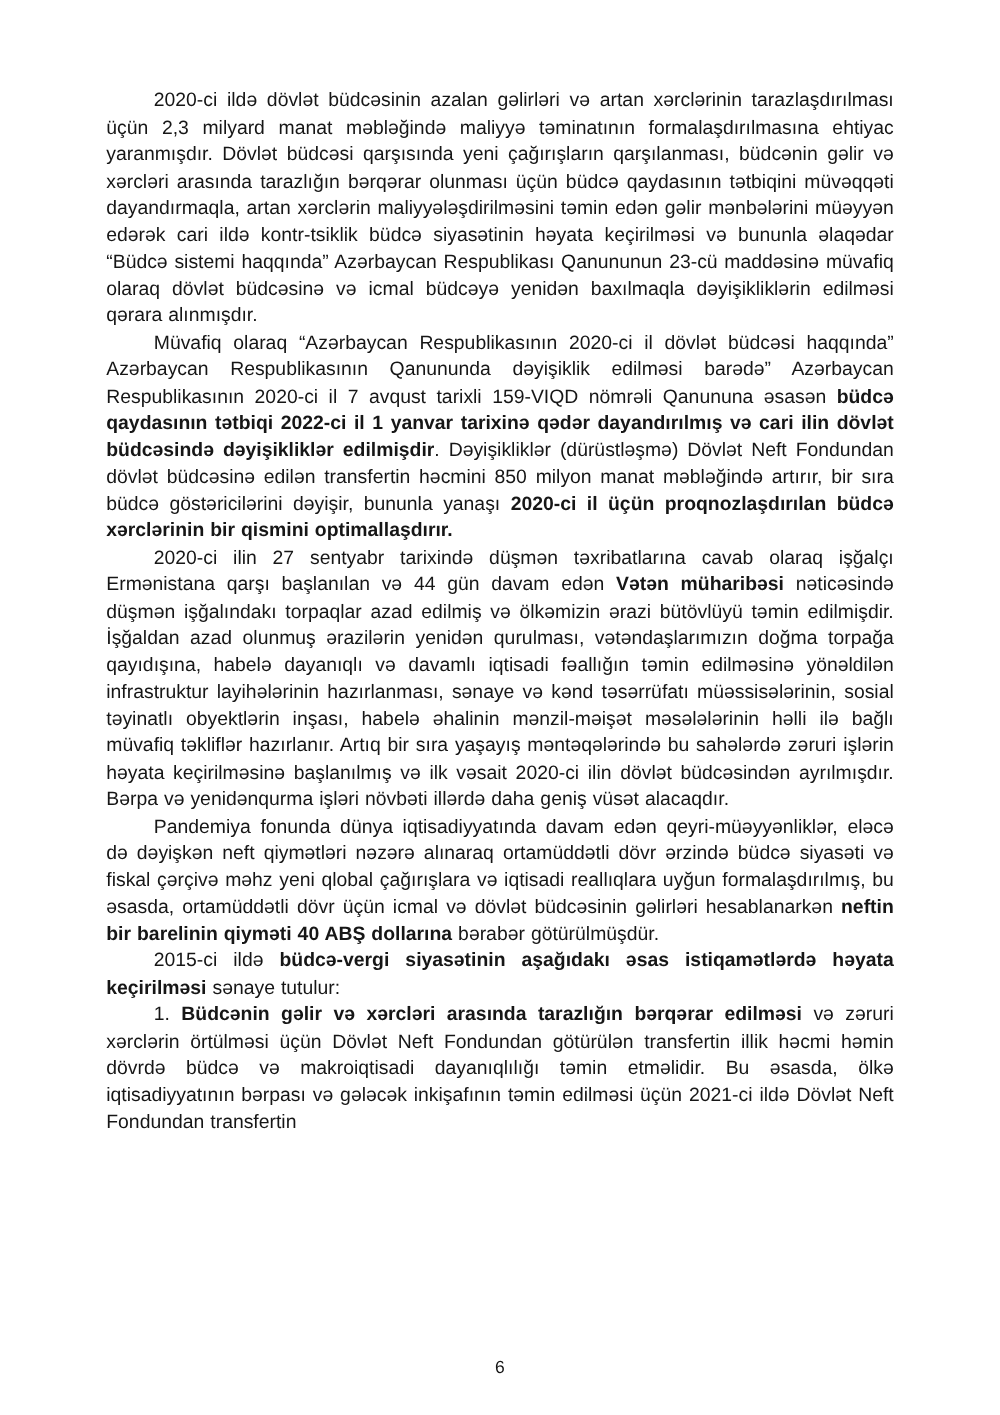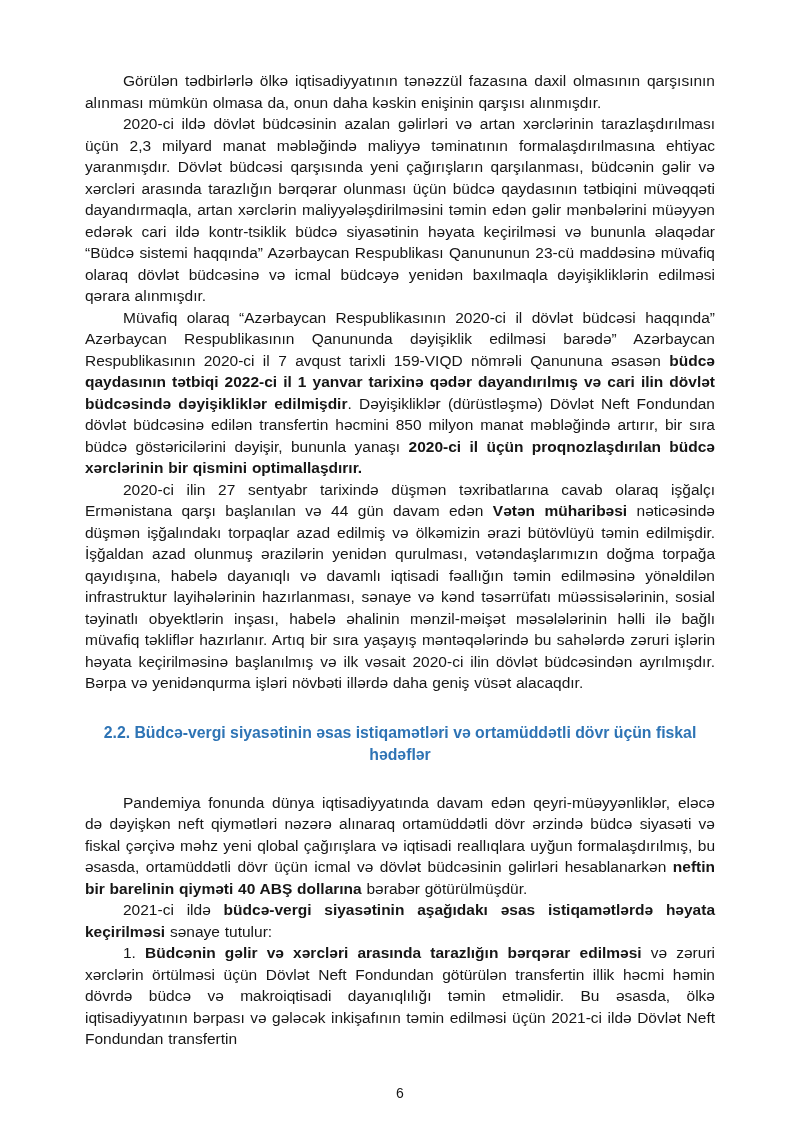--- a/index.html
+++ b/index.html
@@ -46,31 +46,29 @@
     text-align: center;
     font-size: 14px;
     color: #161616;
   }
 </style>
 </head>
 <body>
 
 <div class="page">
 
-  <p class="para"><span>Görülən tədbirlərlə ölkə iqtisadiyyatının tənəzzül fazasına daxil olmasının qarşısının alınması mümkün olmasa da, onun daha kəskin enişinin qarşısı alınmışdır.</span></p>
 
   <p class="para"><span>2020-ci ildə dövlət büdcəsinin azalan gəlirləri və artan xərclərinin tarazlaşdırılması üçün 2,3 milyard manat məbləğində maliyyə təminatının formalaşdırılmasına ehtiyac yaranmışdır. Dövlət büdcəsi qarşısında yeni çağırışların qarşılanması, büdcənin gəlir və xərcləri arasında tarazlığın bərqərar olunması üçün büdcə qaydasının tətbiqini müvəqqəti dayandırmaqla, artan xərclərin maliyyələşdirilməsini təmin edən gəlir mənbələrini müəyyən edərək cari ildə kontr-tsiklik büdcə siyasətinin həyata keçirilməsi və bununla əlaqədar “Büdcə sistemi haqqında” Azərbaycan Respublikası Qanununun 23-cü maddəsinə müvafiq olaraq dövlət büdcəsinə və icmal büdcəyə yenidən baxılmaqla dəyişikliklərin edilməsi qərara alınmışdır.</span></p>
 
   <p class="para"><span>Müvafiq olaraq “Azərbaycan Respublikasının 2020-ci il dövlət büdcəsi haqqında” Azərbaycan Respublikasının Qanununda dəyişiklik edilməsi barədə” Azərbaycan Respublikasının 2020-ci il 7 avqust tarixli 159-VIQD nömrəli Qanununa əsasən </span><span class="bold">büdcə qaydasının tətbiqi 2022-ci il 1 yanvar tarixinə qədər dayandırılmış və cari ilin dövlət büdcəsində dəyişikliklər edilmişdir</span><span>. Dəyişikliklər (dürüstləşmə) Dövlət Neft Fondundan dövlət büdcəsinə edilən transfertin həcmini 850 milyon manat məbləğində artırır, bir sıra büdcə göstəricilərini dəyişir, bununla yanaşı </span><span class="bold">2020-ci il üçün proqnozlaşdırılan büdcə xərclərinin bir qismini optimallaşdırır.</span></p>
 
   <p class="para"><span>2020-ci ilin 27 sentyabr tarixində düşmən təxribatlarına cavab olaraq işğalçı Ermənistana qarşı başlanılan və 44 gün davam edən </span><span class="bold">Vətən müharibəsi</span><span> nəticəsində düşmən işğalındakı torpaqlar azad edilmiş və ölkəmizin ərazi bütövlüyü təmin edilmişdir. İşğaldan azad olunmuş ərazilərin yenidən qurulması, vətəndaşlarımızın doğma torpağa qayıdışına, habelə dayanıqlı və davamlı iqtisadi fəallığın təmin edilməsinə yönəldilən infrastruktur layihələrinin hazırlanması, sənaye və kənd təsərrüfatı müəssisələrinin, sosial təyinatlı obyektlərin inşası, habelə əhalinin mənzil-məişət məsələlərinin həlli ilə bağlı müvafiq təkliflər hazırlanır. Artıq bir sıra yaşayış məntəqələrində bu sahələrdə zəruri işlərin həyata keçirilməsinə başlanılmış və ilk vəsait 2020-ci ilin dövlət büdcəsindən ayrılmışdır. Bərpa və yenidənqurma işləri növbəti illərdə daha geniş vüsət alacaqdır.</span></p>
 
-  <h2 class="heading" style="color: rgb(46, 116, 181);">2.2. Büdcə-vergi siyasətinin əsas istiqamətləri və ortamüddətli dövr üçün fiskal hədəflər</h2>
 
   <p class="para"><span>Pandemiya fonunda dünya iqtisadiyyatında davam edən qeyri-müəyyənliklər, eləcə də dəyişkən neft qiymətləri nəzərə alınaraq ortamüddətli dövr ərzində büdcə siyasəti və fiskal çərçivə məhz yeni qlobal çağırışlara və iqtisadi reallıqlara uyğun formalaşdırılmış, bu əsasda, ortamüddətli dövr üçün icmal və dövlət büdcəsinin gəlirləri hesablanarkən </span><span class="bold">neftin bir barelinin qiyməti 40 ABŞ dollarına</span><span> bərabər götürülmüşdür.</span></p>
 
-  <p class="para"><span>2021-ci ildə </span><span class="bold">büdcə-vergi siyasətinin aşağıdakı əsas istiqamətlərdə həyata keçirilməsi</span><span> sənaye tutulur:</span></p>
+  <p class="para"><span>2015-ci ildə </span><span class="bold">büdcə-vergi siyasətinin aşağıdakı əsas istiqamətlərdə həyata keçirilməsi</span><span> sənaye tutulur:</span></p>
 
   <p class="para"><span>1. </span><span class="bold">Büdcənin gəlir və xərcləri arasında tarazlığın bərqərar edilməsi</span><span> və zəruri xərclərin örtülməsi üçün Dövlət Neft Fondundan götürülən transfertin illik həcmi həmin dövrdə büdcə və makroiqtisadi dayanıqlılığı təmin etməlidir. Bu əsasda, ölkə iqtisadiyyatının bərpası və gələcək inkişafının təmin edilməsi üçün 2021-ci ildə Dövlət Neft Fondundan transfertin</span></p>
 
   <div class="page-number">6</div>
 
 </div>
 
 </body></html>

